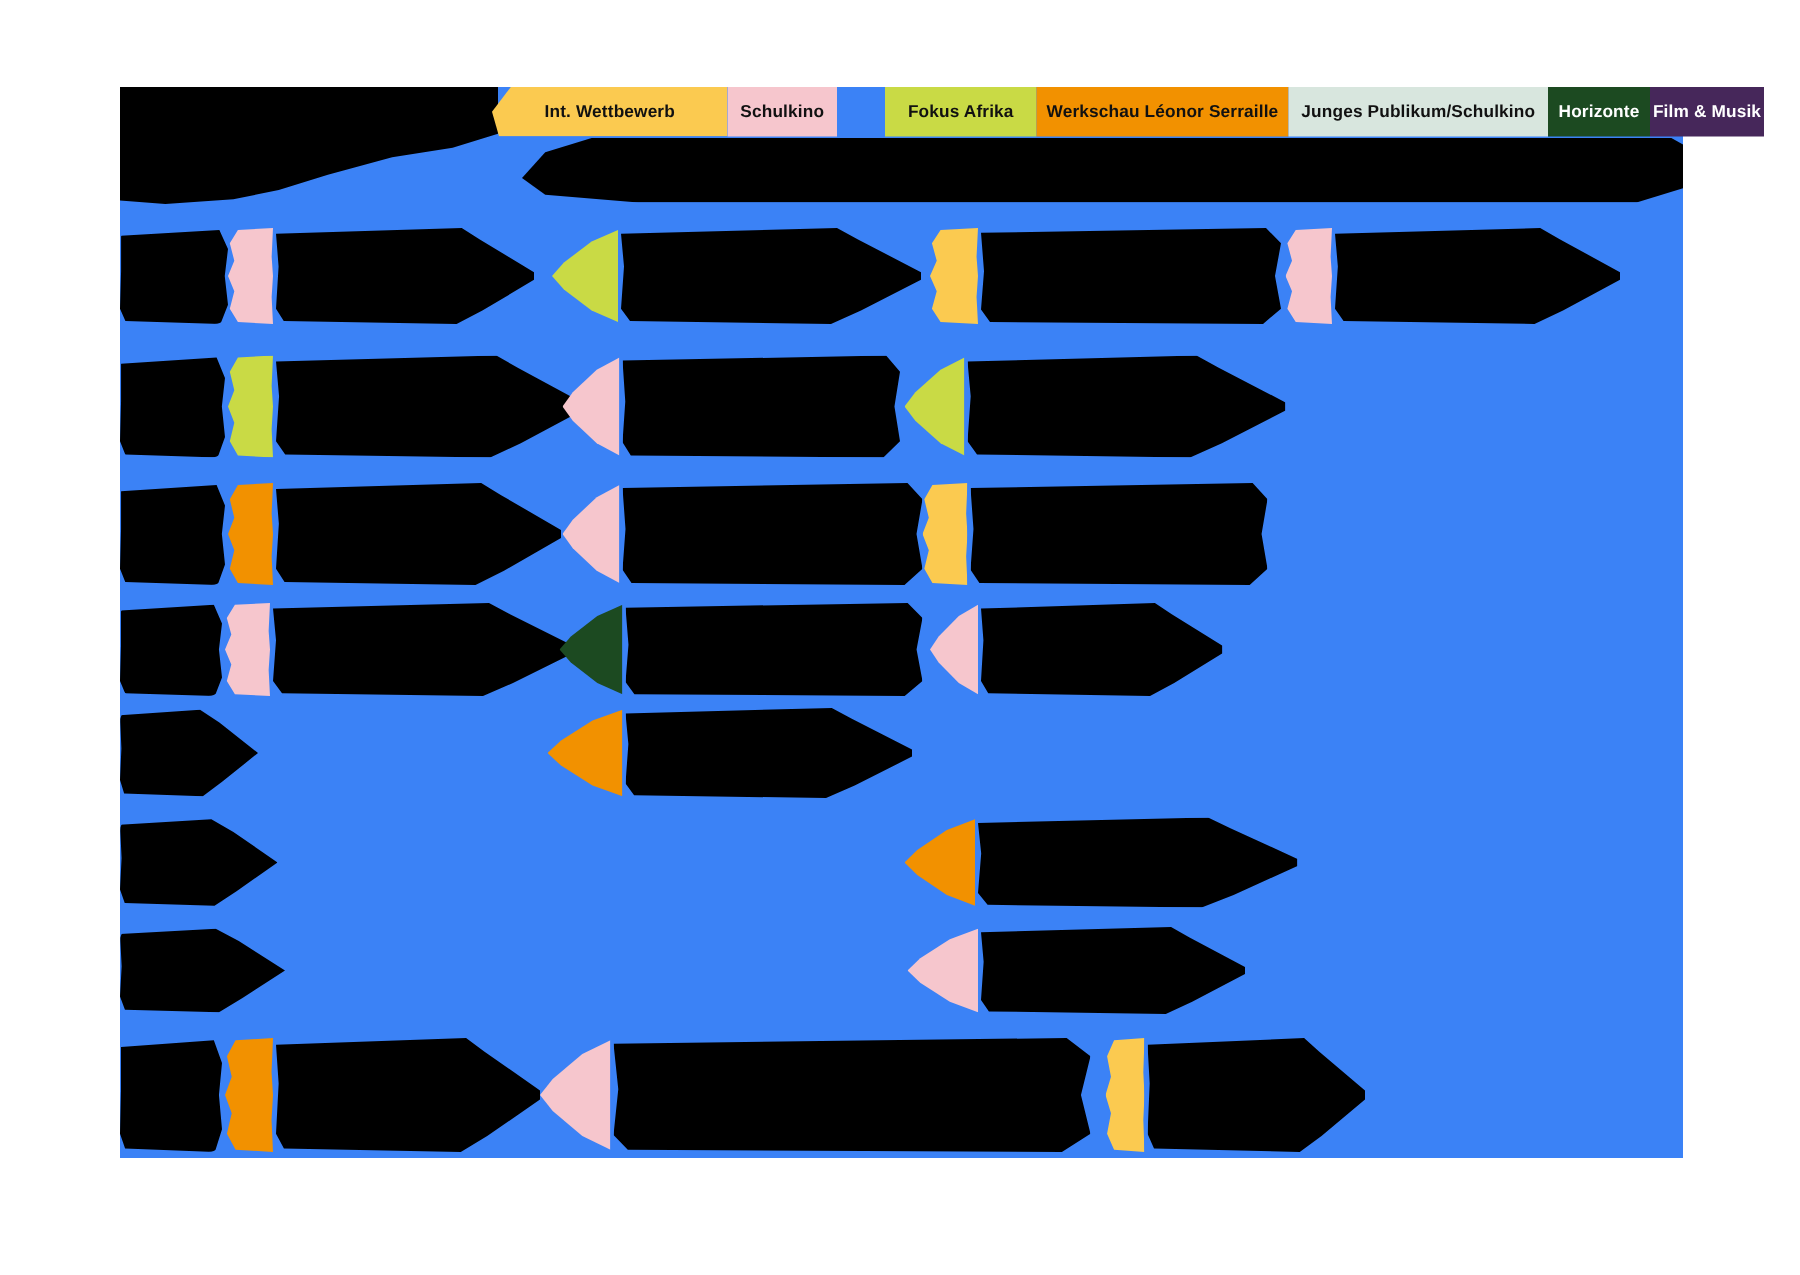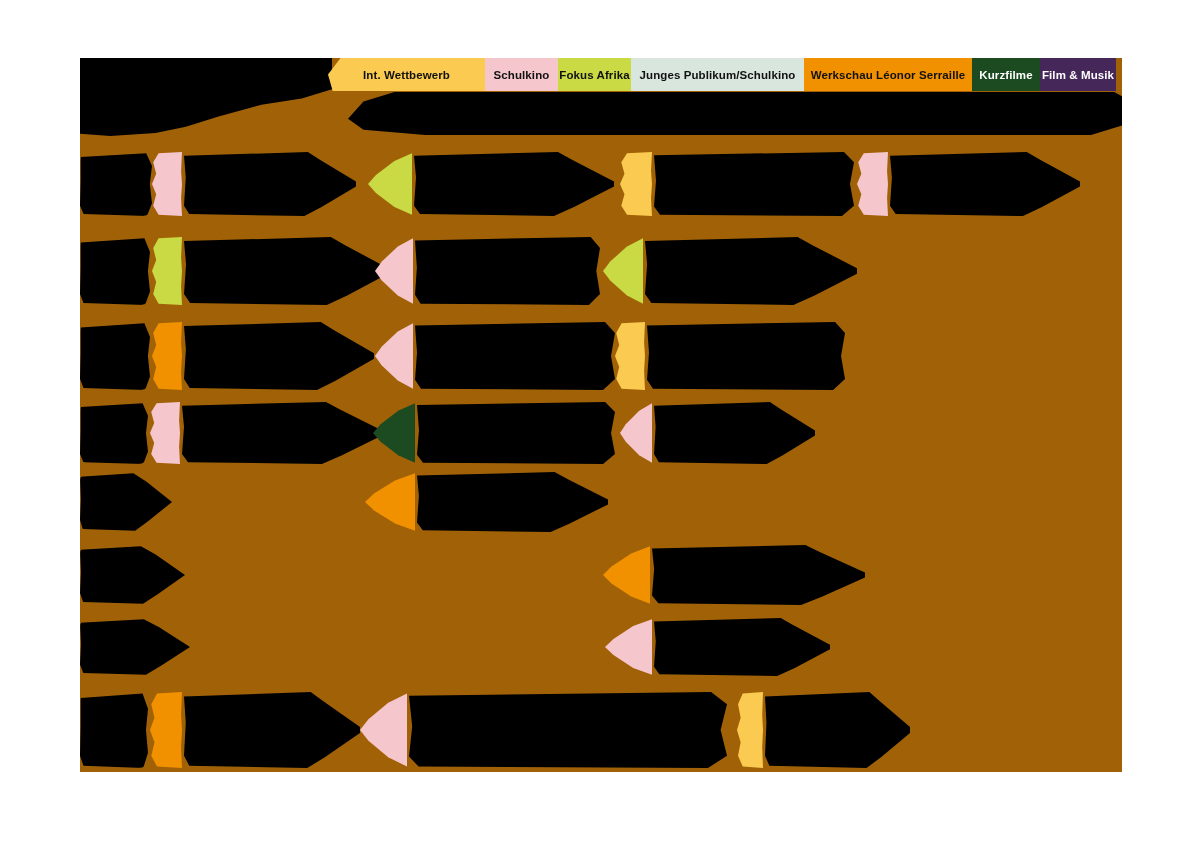--- a/index.html
+++ b/index.html
@@ -35,29 +35,29 @@
   .txt.flat{clip-path:polygon(0 5%,95% 0,100% 16%,98% 50%,100% 84%,94% 100%,3% 98%,0 85%,1% 45%);}
   .txt.point{clip-path:polygon(0 6%,72% 0,79% 12%,100% 46%,100% 54%,80% 86%,70% 100%,3% 97%,0 84%,1% 40%);}
   .mk{background:#888;}
   .mk.ribbon{clip-path:polygon(22% 2%,100% 0,97% 30%,100% 50%,97% 72%,100% 100%,22% 98%,4% 84%,14% 66%,0 50%,14% 34%,4% 16%);}
   .mk.arrow{clip-path:polygon(100% 2%,100% 98%,60% 86%,18% 64%,0 50%,18% 36%,60% 14%);}
 </style>
 </head>
 <body>
 
 <div class="page">
-  <div class="board" style="background: #a16207;">
+  <div class="board" style="background: #3b82f6;">
     <div class="title-blob"></div>
     <div class="legend">
         <div class="legend-item" style="width: 157px; background: rgb(251, 202, 80); color: rgb(17, 17, 17);">Int. Wettbewerb</div>
         <div class="legend-item" style="width: 73px; background: rgb(246, 198, 205); color: rgb(17, 17, 17);">Schulkino</div>
-        <div class="legend-item" style="width: 73px; background: rgb(201, 218, 69); color: rgb(17, 17, 17);">Fokus Afrika</div>
+        <div class="legend-item" style="width: 101px; background: rgb(201, 218, 69); color: rgb(17, 17, 17); margin-left: 32px;">Fokus Afrika</div>
+        <div class="legend-item" style="width: 168px; background: rgb(242, 145, 0); color: rgb(17, 17, 17);">Werkschau Léonor Serraille</div>
         <div class="legend-item" style="width: 173px; background: rgb(216, 230, 222); color: rgb(17, 17, 17);">Junges Publikum/Schulkino</div>
-        <div class="legend-item" style="width: 168px; background: rgb(242, 145, 0); color: rgb(17, 17, 17);">Werkschau Léonor Serraille</div>
-        <div class="legend-item" style="width: 68px; background: rgb(28, 74, 33); color: rgb(255, 255, 255);">Kurzfilme</div>
+        <div class="legend-item" style="width: 68px; background: rgb(28, 74, 33); color: rgb(255, 255, 255);">Horizonte</div>
         <div class="legend-item" style="width: 76px; background: rgb(70, 39, 90); color: rgb(255, 255, 255);">Film &amp; Musik</div>
       </div>
     <div class="intro-blob"></div>
     <div class="rows">
         <div class="row" style="top: 94px; height: 64px;">
           <div class="blk time rect" style="left: 0px; width: 72px;"></div>
           <div class="blk mk ribbon" style="left: 72px; width: 30px; background: rgb(246, 198, 205);"></div>
           <div class="blk txt point" style="left: 104px; width: 172px;"></div>
           <div class="blk mk arrow" style="left: 288px; width: 44px; background: rgb(201, 218, 69);"></div>
           <div class="blk txt point" style="left: 334px; width: 200px;"></div>

